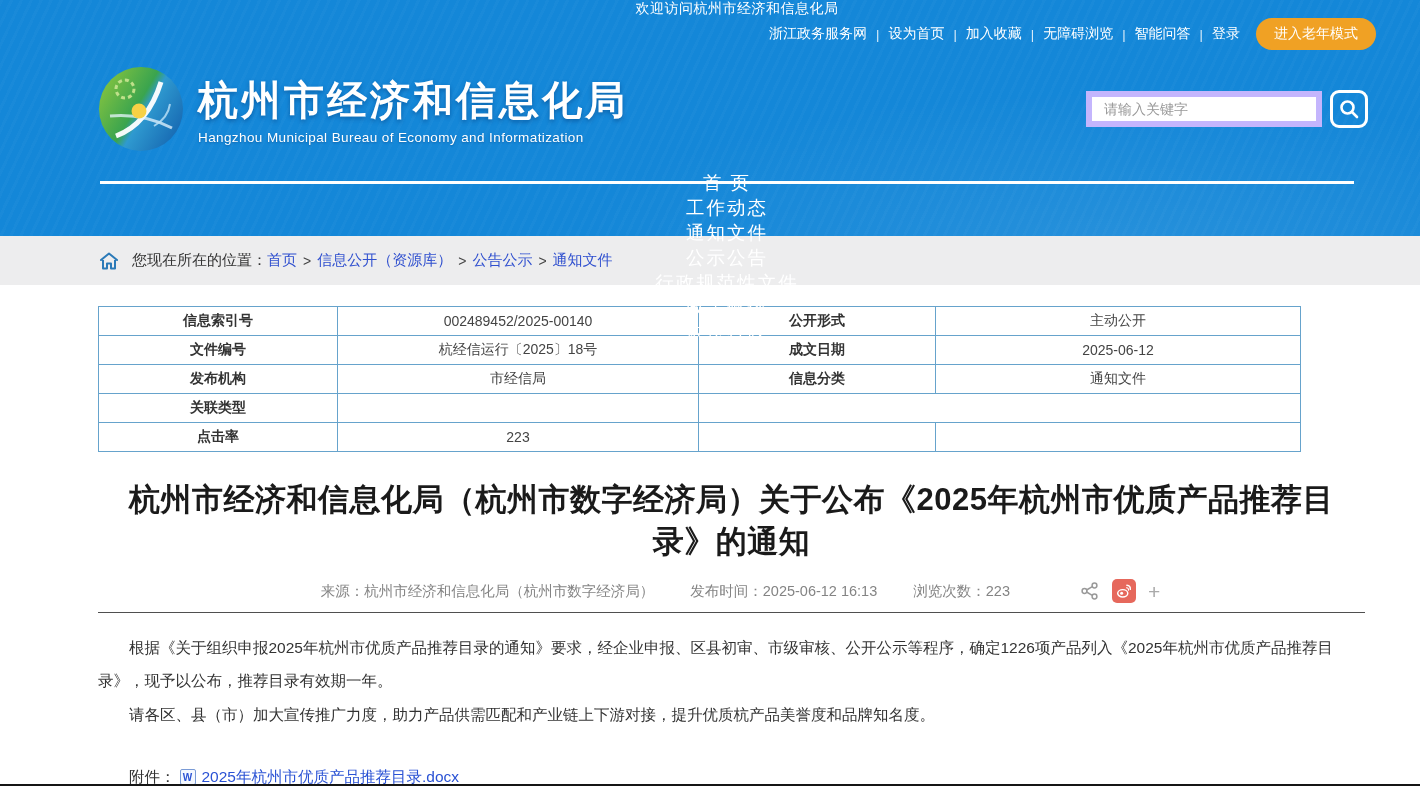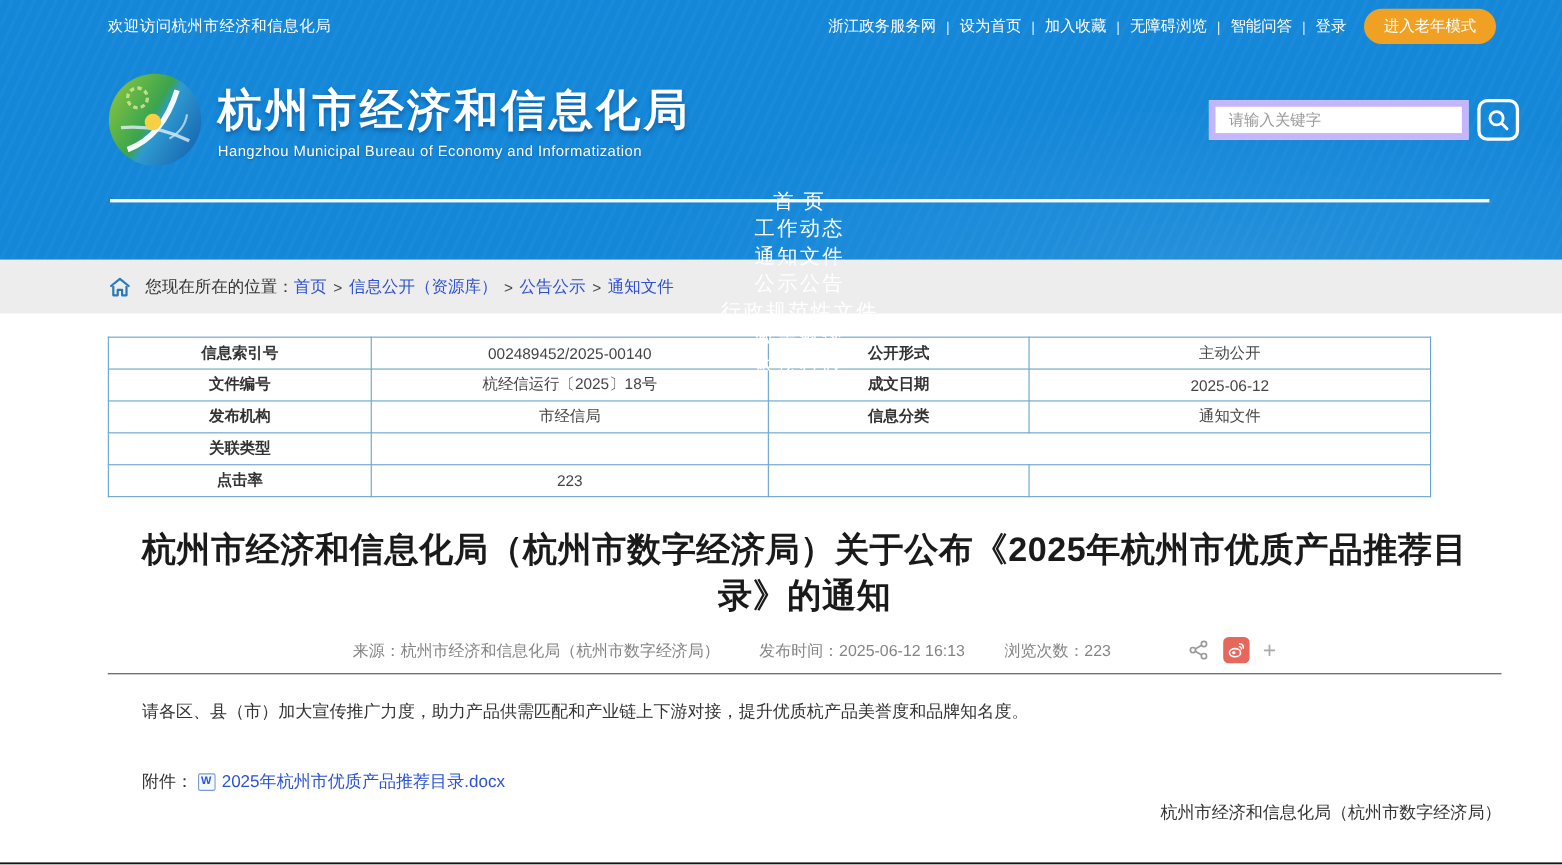--- a/index.html
+++ b/index.html
@@ -11,33 +11,33 @@
     -webkit-font-smoothing:antialiased;
   }
   
   .blue-block { background:#1487d8; position:relative; }
   .blue-block::after{
     content:""; position:absolute; inset:0; pointer-events:none;
     background:
       radial-gradient(ellipse 900px 260px at 78% 105%, rgba(255,255,255,0.08), rgba(255,255,255,0) 60%),
       repeating-linear-gradient(115deg, rgba(255,255,255,0.025) 0 3px, rgba(255,255,255,0) 3px 9px);
   }
-  .topbar { height:48px; display:flex; align-items:center; padding:0 60px 0 98px; position:relative; z-index:2; }
+  .topbar { height:48px; display:flex; align-items:center; padding:0 44px 0 98px; position:relative; z-index:2;flex-direction:column; }
   .topbar .welcome { color:#fff; font-size:14px; letter-spacing:0.5px; }
   .toplinks { margin-left:auto; display:flex; align-items:center; color:#fff; font-size:14px; }
   .toplinks a { color:#fff; text-decoration:none; cursor:pointer; }
   .toplinks .sep { margin:0 9px; opacity:0.85; font-size:13px; }
   .elder-btn {
     margin-left:16px; border:none; cursor:pointer;
     background:#f0a124; color:#fff; font-size:14px;
     height:32px; padding:0 18px; border-radius:16px;
     font-family:Liberation Serif, serif;
   }
   
-  .header-mid { height:122px; display:flex; align-items:center; padding:0 39px 0 98px; position:relative; z-index:2; }
+  .header-mid { height:122px; display:flex; align-items:center; padding:0 52px 0 98px; position:relative; z-index:2; }
   .logo { width:86px; height:86px; flex:0 0 86px; cursor:pointer; }
   .site-title { margin-left:14px; color:#fff; }
   .site-title .cn {
     font-size:40px; font-weight:bold; letter-spacing:3px;
     text-shadow:0 2px 4px rgba(0,50,110,0.45);
   }
   .site-title .en { font-size:13.5px; margin-top:2px; letter-spacing:0.4px; text-shadow:0 1px 2px rgba(0,50,110,0.4); }
   .search-area { margin-left:auto; display:flex; align-items:center; }
   .search-input {
     width:236px; height:36px; border:6px solid #c4b5fd; background:#fff;
@@ -253,20 +253,21 @@
           <circle cx="7.4" cy="12.6" r="1.7" fill="#fff"></circle>
         </svg>
       </span>
       <span class="plus-icon">+</span>
     </span>
   </div>
 
   <hr class="article-rule">
 
   <div class="article-body">
+    <p class="indent">根据《关于组织申报2025年杭州市优质产品推荐目录的通知》要求，经企业申报、区县初审、市级审核、公开公示等程序，确定1226项产品列入《2025年杭州市优质产品推荐目录》，现予以公布，推荐目录有效期一年。</p>
     <p class="indent">请各区、县（市）加大宣传推广力度，助力产品供需匹配和产业链上下游对接，提升优质杭产品美誉度和品牌知名度。</p>
   </div>
 
   <div class="attachment-row">
     <span>附件：</span>
     <span class="word-icon">W</span>
     <a class="attachment-link">2025年杭州市优质产品推荐目录.docx</a>
   </div>
 
   <div class="signature">杭州市经济和信息化局（杭州市数字经济局）</div>

